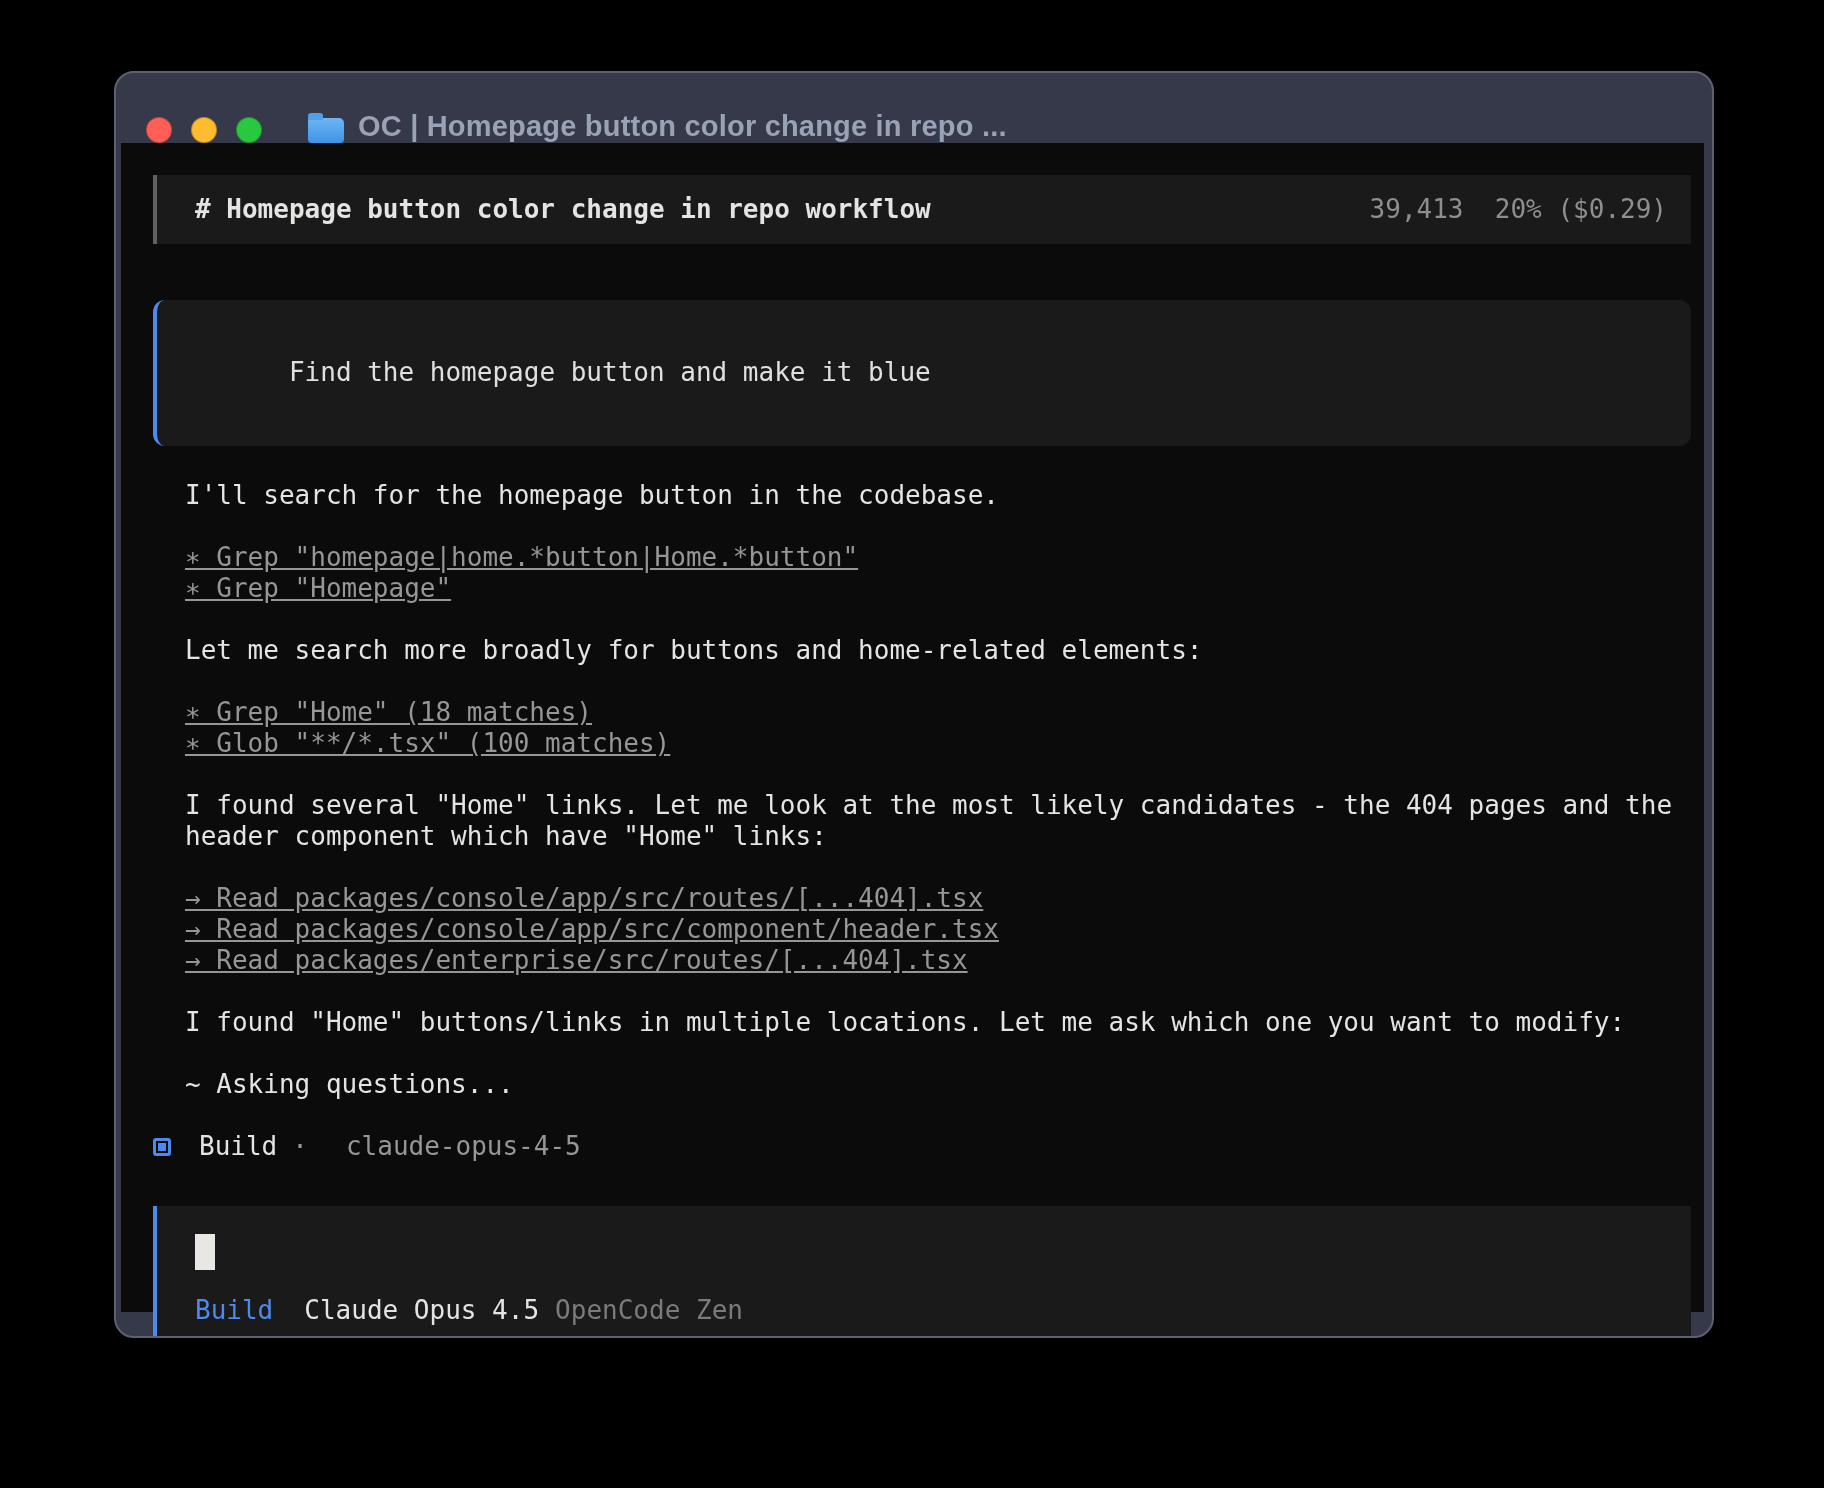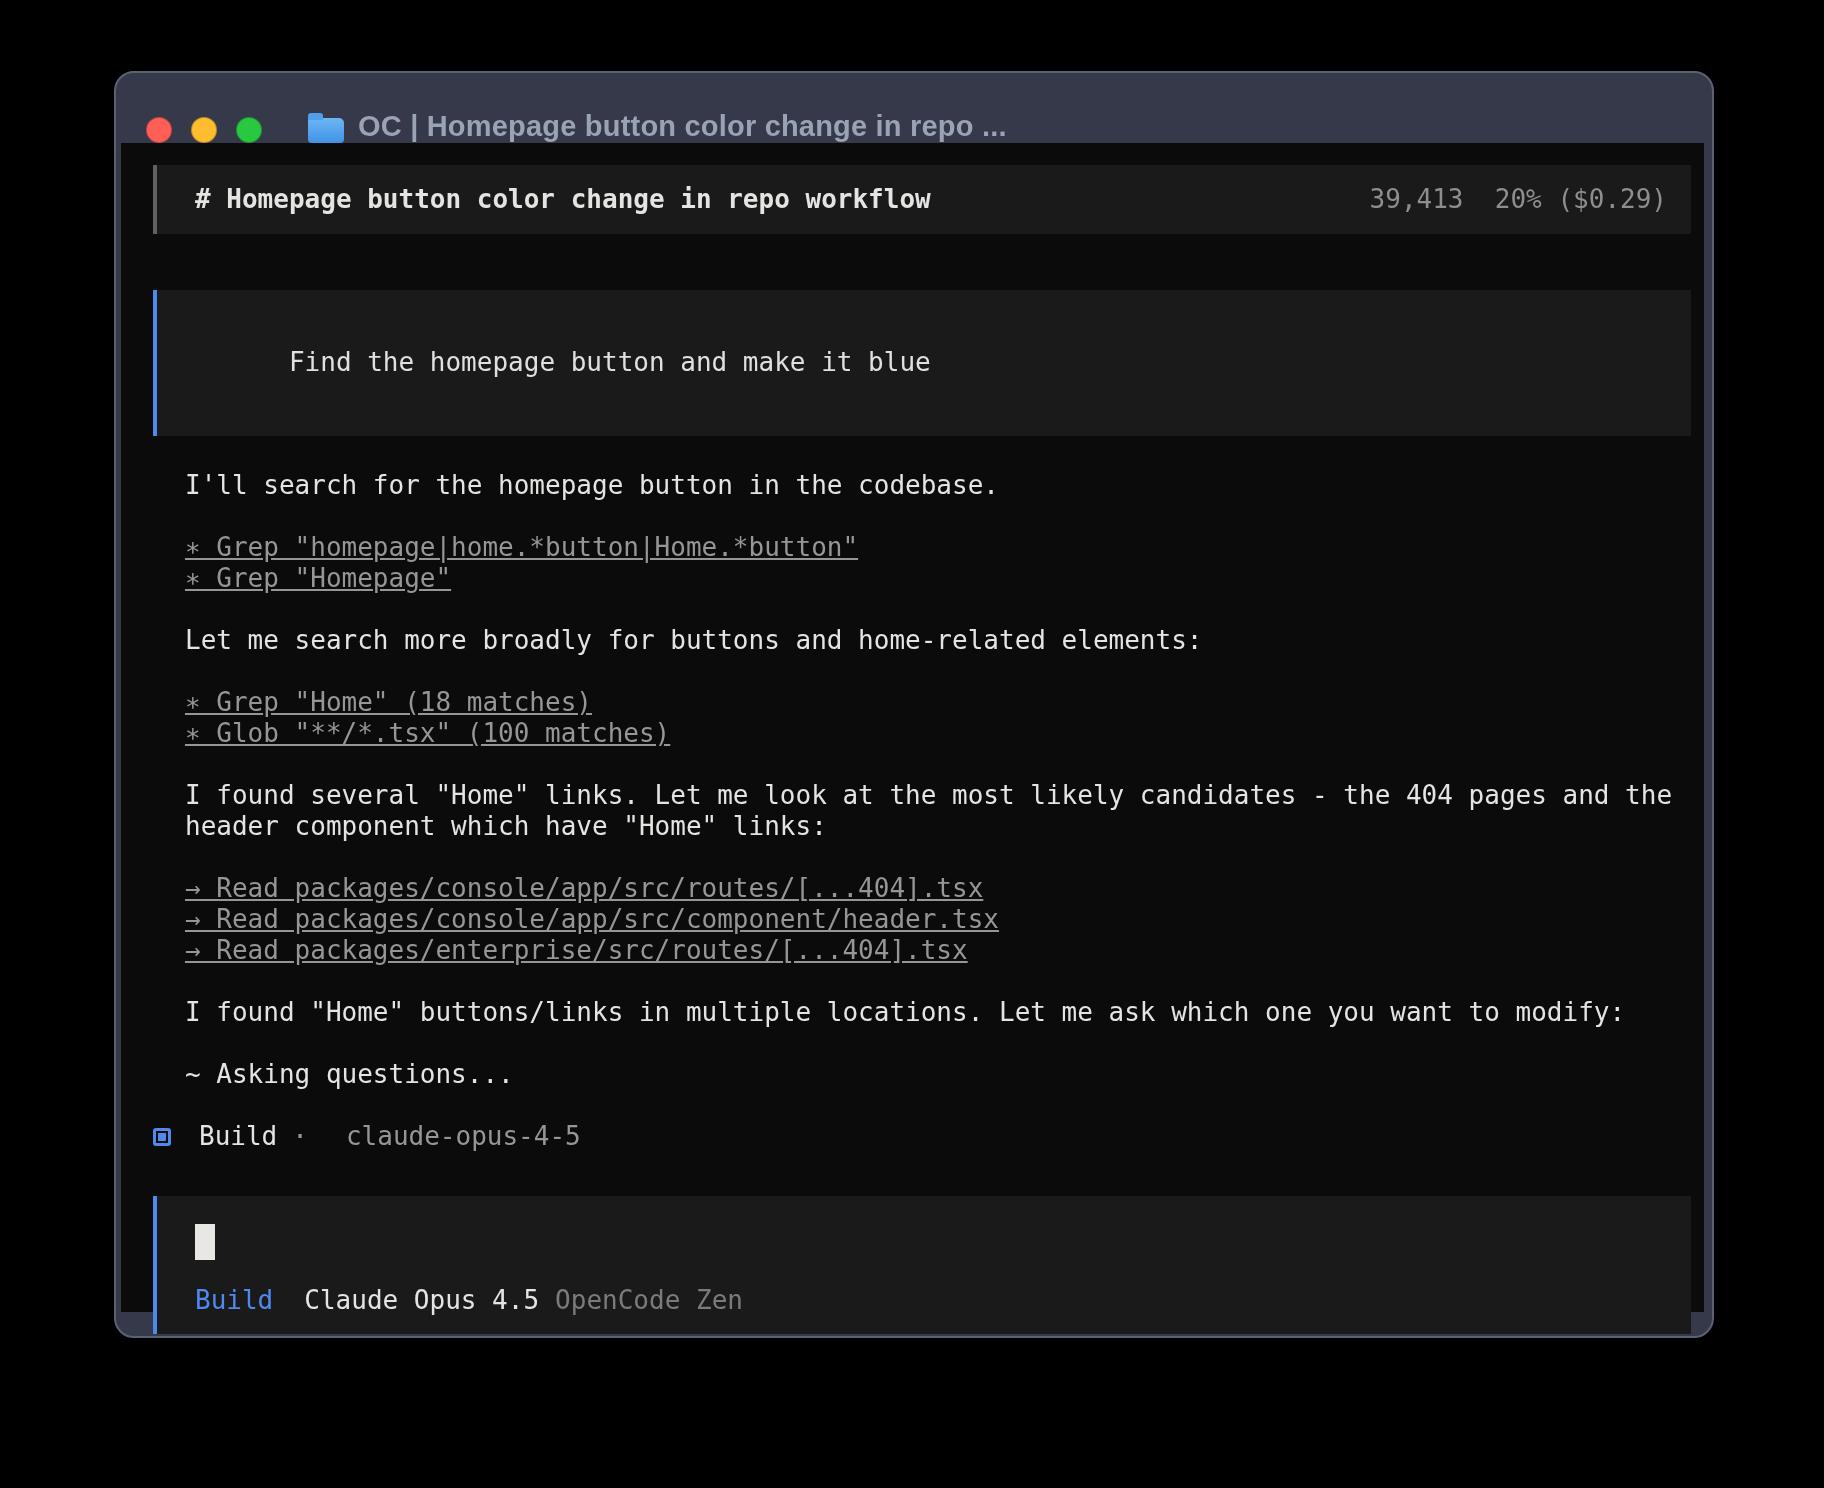--- a/index.html
+++ b/index.html
@@ -23,38 +23,38 @@
 
   .proxy-icon { position:relative; width:36px; height:25px; margin:0 14px 0 46px;
     background:linear-gradient(#6db6f4,#3f93e6); border-radius:3px 5px 4px 4px; }
   .proxy-icon::before { content:""; position:absolute; top:-5px; left:0; width:15px; height:7px;
     background:#4f9fe9; border-radius:3px 3px 0 0; }
 
   .window-title { color:var(--titlebar-text); font-size:29px; font-weight:bold; letter-spacing:.2px; }
 
   .terminal {
     position:absolute; left:5px; right:8px; top:70px; bottom:24px;
-    background:var(--bg-term); padding:22px 13px 0 32px;
+    background:var(--bg-term); padding:32px 13px 0 32px;
     font-size:26px; line-height:31px; color:var(--fg);
   }
 
   .block { background:var(--bg-block); }
   .header-block {
     border-left:4px solid var(--border-gray);
     padding:19px 24px 19px 38px;
     display:flex; justify-content:space-between; align-items:center;
   }
   .header-title { font-weight:bold; white-space:pre; }
   .header-stats { color:#8e8e8e; white-space:pre; }
 
   .user-block {
     margin-top:56px;
     border-left:4px solid var(--accent);
     padding:26px 24px 27px 38px;
-    color:#e0e0de; white-space:pre;
+    color:#e0e0de; white-space:pre;border-radius:12px;
   }
 
   .chat { margin-top:34px; }
   .line { min-height:31px; white-space:pre;margin-left:32px; }
   .fg  { color:var(--fg); }
   .dim { color:var(--dim);text-decoration:underline; }
 
   .agent-row { display:flex; align-items:center; margin-top:31px; height:31px; }
   .agent-icon { width:18px; height:18px; border:3px solid var(--accent); border-radius:3px;
     display:flex; align-items:center; justify-content:center; margin-right:28px; }

